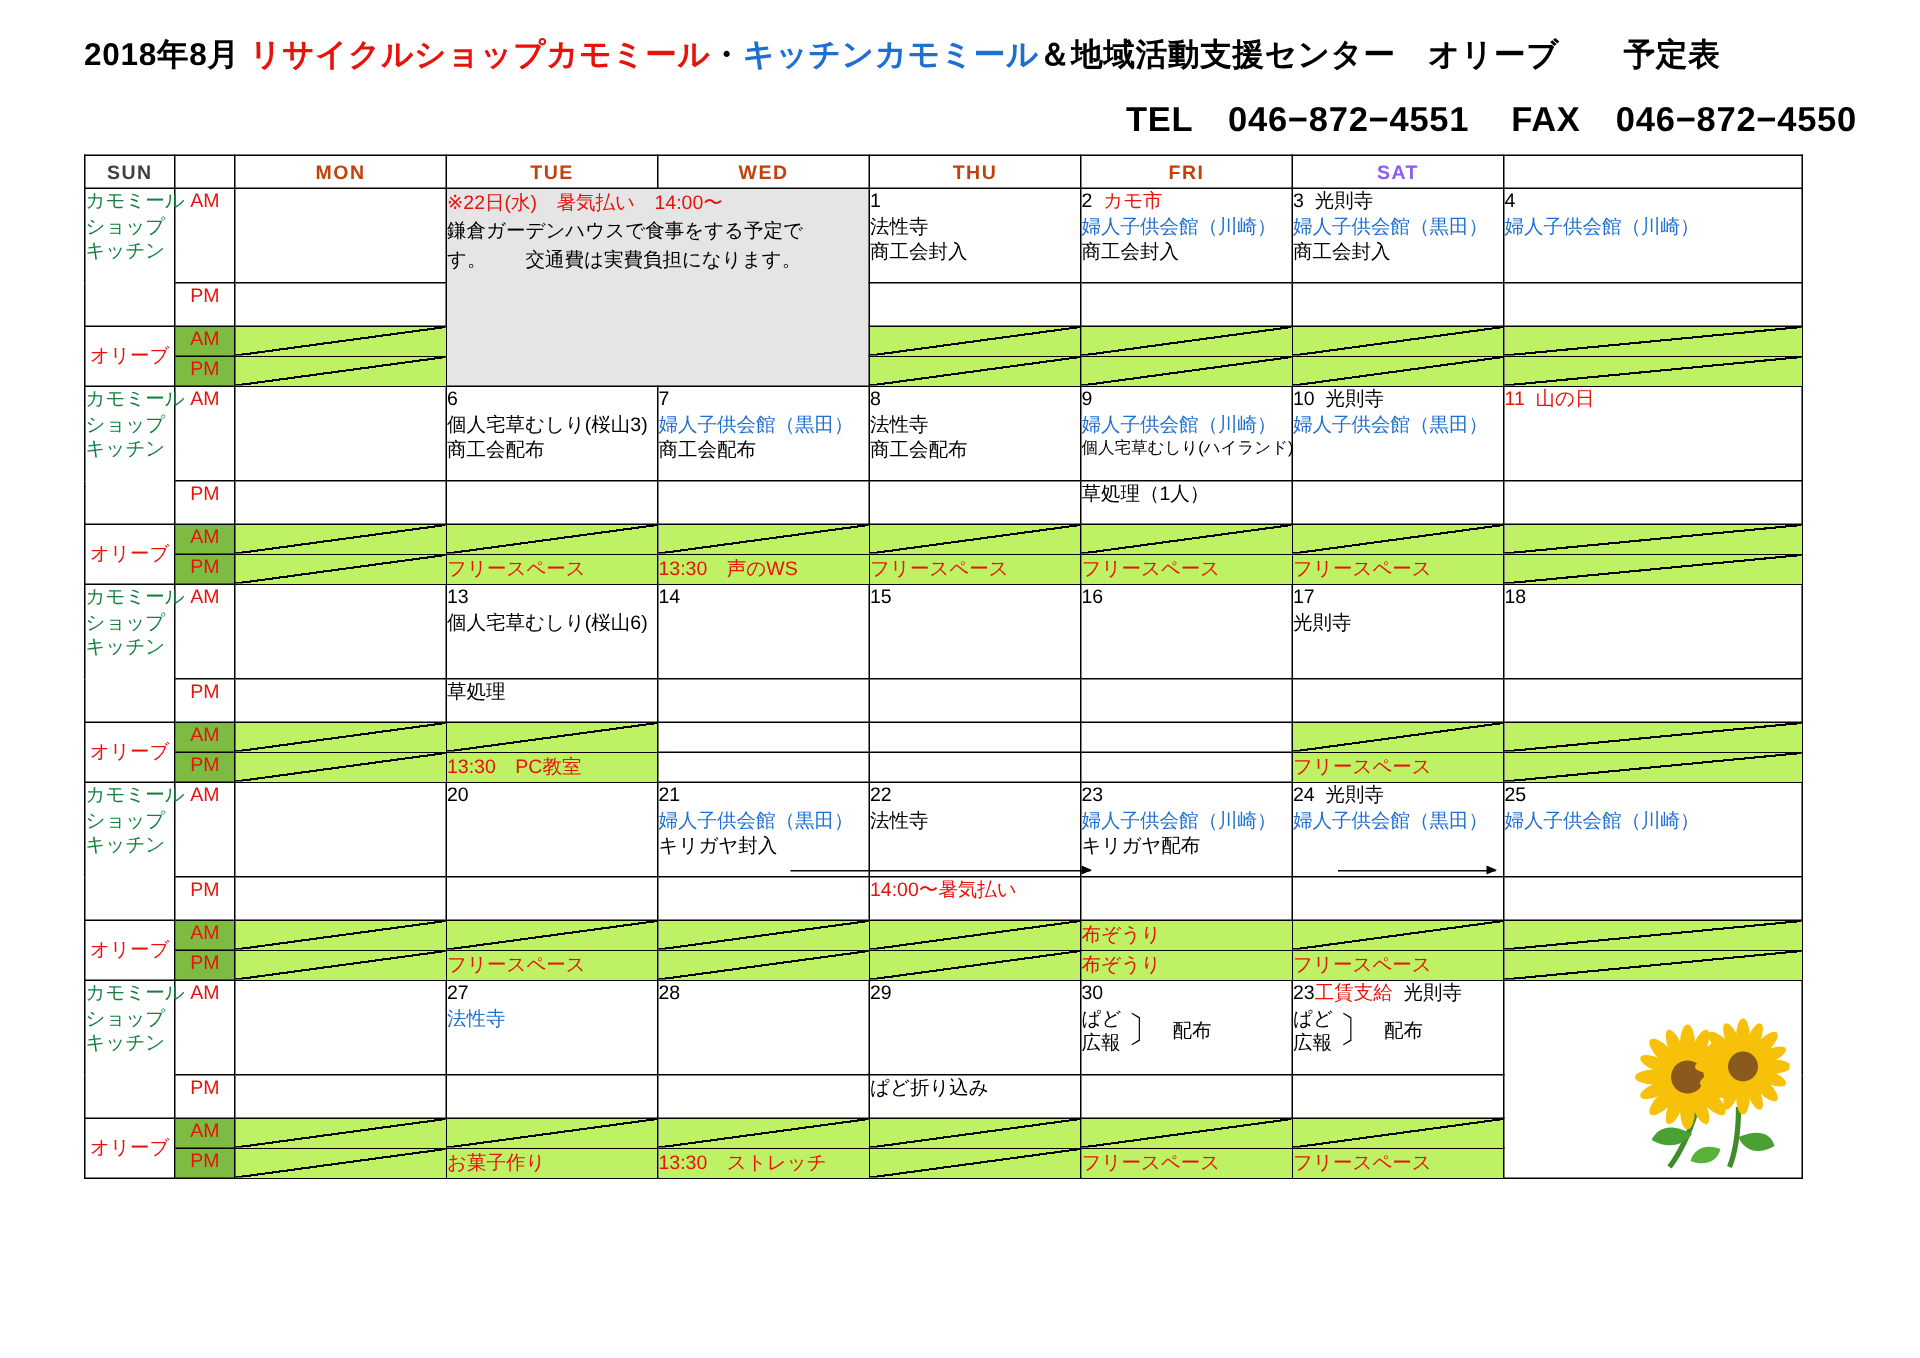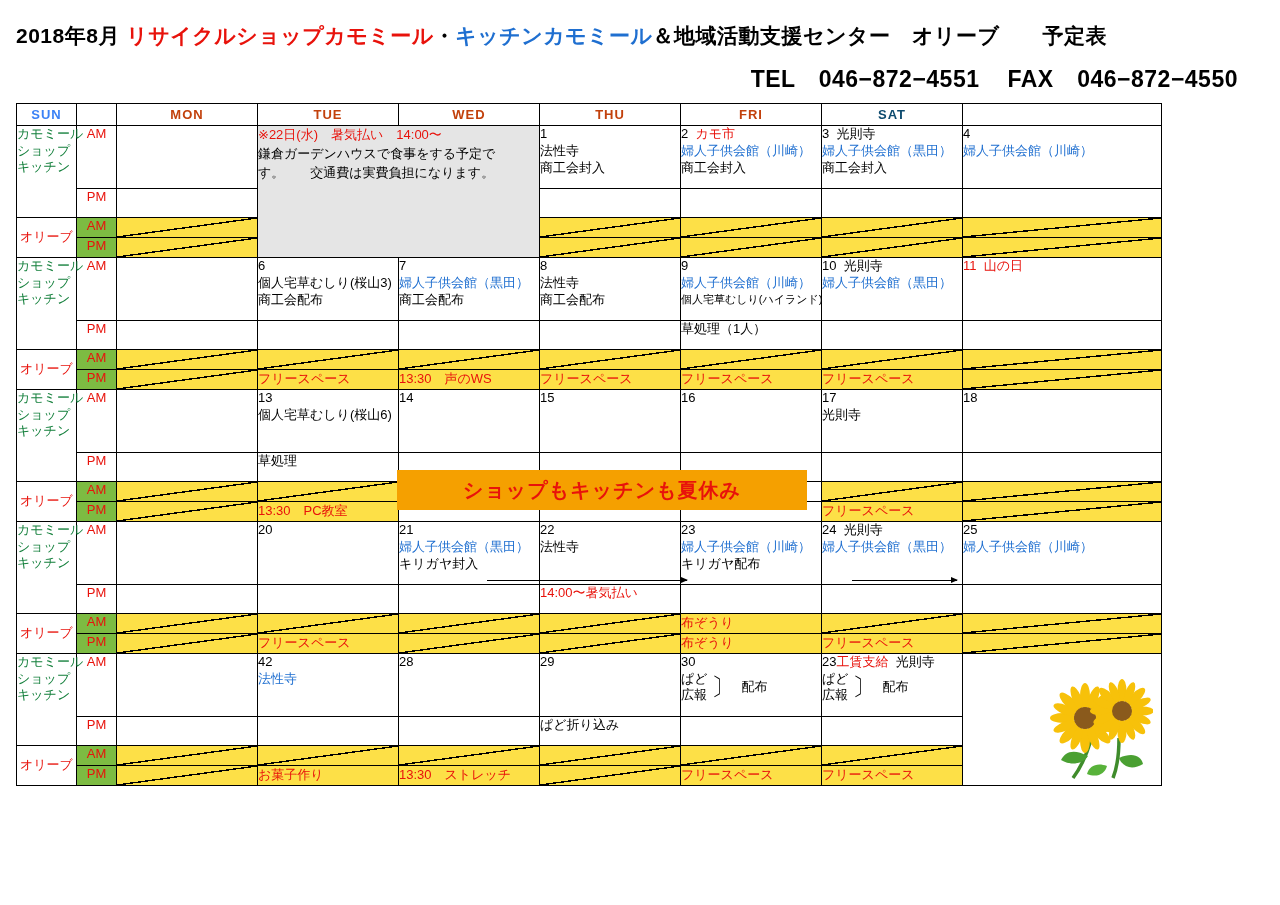--- a/index.html
+++ b/index.html
@@ -13,21 +13,21 @@
     font-family: "Liberation Sans", "DejaVu Sans", sans-serif;
     color: #000;
     position: relative;
     overflow: hidden;
   }
   .page {
     position: relative;
     width: 1280px;
     height: 801px;
     box-sizing: border-box;
-    padding: 22px 36px 0 16px;
+    padding: 22px 36px 0 56px;
   }
   
   .title-line {
     font-size: 21px;
     font-weight: bold;
     letter-spacing: 0.5px;
     white-space: nowrap;
     margin-bottom: 14px;
   }
   .t-date { color: #000; }
@@ -67,22 +67,22 @@
 
   
   tr.head td {
     height: 21px;
     text-align: center;
     vertical-align: middle;
     font-size: 13px;
     font-weight: bold;
     letter-spacing: 1px;
   }
-  tr.head td.sun { color: #3b82f6; }
-  tr.head td.sat { color: #0c4a6e; }
+  tr.head td.sun { color: #404040; }
+  tr.head td.sat { color: #8b5cf6; }
   tr.head td.wd { color: #c2410c; }
 
   
   td.rowlabel {
     color: #15803d;
     font-size: 11.5px;
     line-height: 1.28;
     padding: 3px 2px 0 3px;
     font-weight: bold;
     vertical-align: top;
@@ -110,21 +110,21 @@
   }
   td.day .dnum { font-size: 13px; color: #000; }
   td.day .blue { color: #1f6fd0; }
   td.day .red { color: #e8120b; }
   td.day .black { color: #000; }
   td.day .sm { font-size: 11px; }
   .line { display: block; white-space: nowrap; }
 
   
   td.green {
-    background: #fde047;
+    background: #bef264;
     height: 19px;
     padding: 0 4px;
     vertical-align: middle;
     font-weight: bold;
     font-size: 12.5px;
     color: #e8120b;
     position: relative;
   }
   td.ampm.green-lbl {
     background: #7dbb42;
@@ -227,21 +227,20 @@
 
   <div class="title-line">
     <span class="t-date">2018年8月</span>
     <span class="t-red">リサイクルショップカモミール</span><span class="t-dot">・</span><span class="t-blue">キッチンカモミール</span><span class="t-black">＆地域活動支援センター　オリーブ　　予定表</span>
   </div>
 
   <div class="contact-line">
     <span>TEL　046−872−4551</span><span class="gap"></span><span>FAX　046−872−4550</span>
   </div>
 
-  <div class="banner">ショップもキッチンも夏休み</div>
 
   <table class="cal">
     <colgroup>
       <col class="c-label">
         <col class="c-ampm">
       <col class="c-day">
         <col class="c-day">
         <col class="c-day">
         <col class="c-day">
         <col class="c-day">
@@ -524,21 +523,21 @@
 
       <tr class="am">
         <td class="rowlabel" rowspan="2">
           <span class="line">カモミール</span>
           <span class="line">ショップ</span>
           <span class="line">キッチン</span>
         </td>
         <td class="ampm">AM</td>
         <td class="day"></td>
         <td class="day">
-          <span class="line dnum">42</span>
+          <span class="line dnum">27</span>
           <span class="line blue">法性寺</span>
         </td>
         <td class="day">
           <span class="line dnum">28</span>
         </td>
         <td class="day">
           <span class="line dnum">29</span>
         </td>
         <td class="day">
           <span class="line dnum">30</span>

